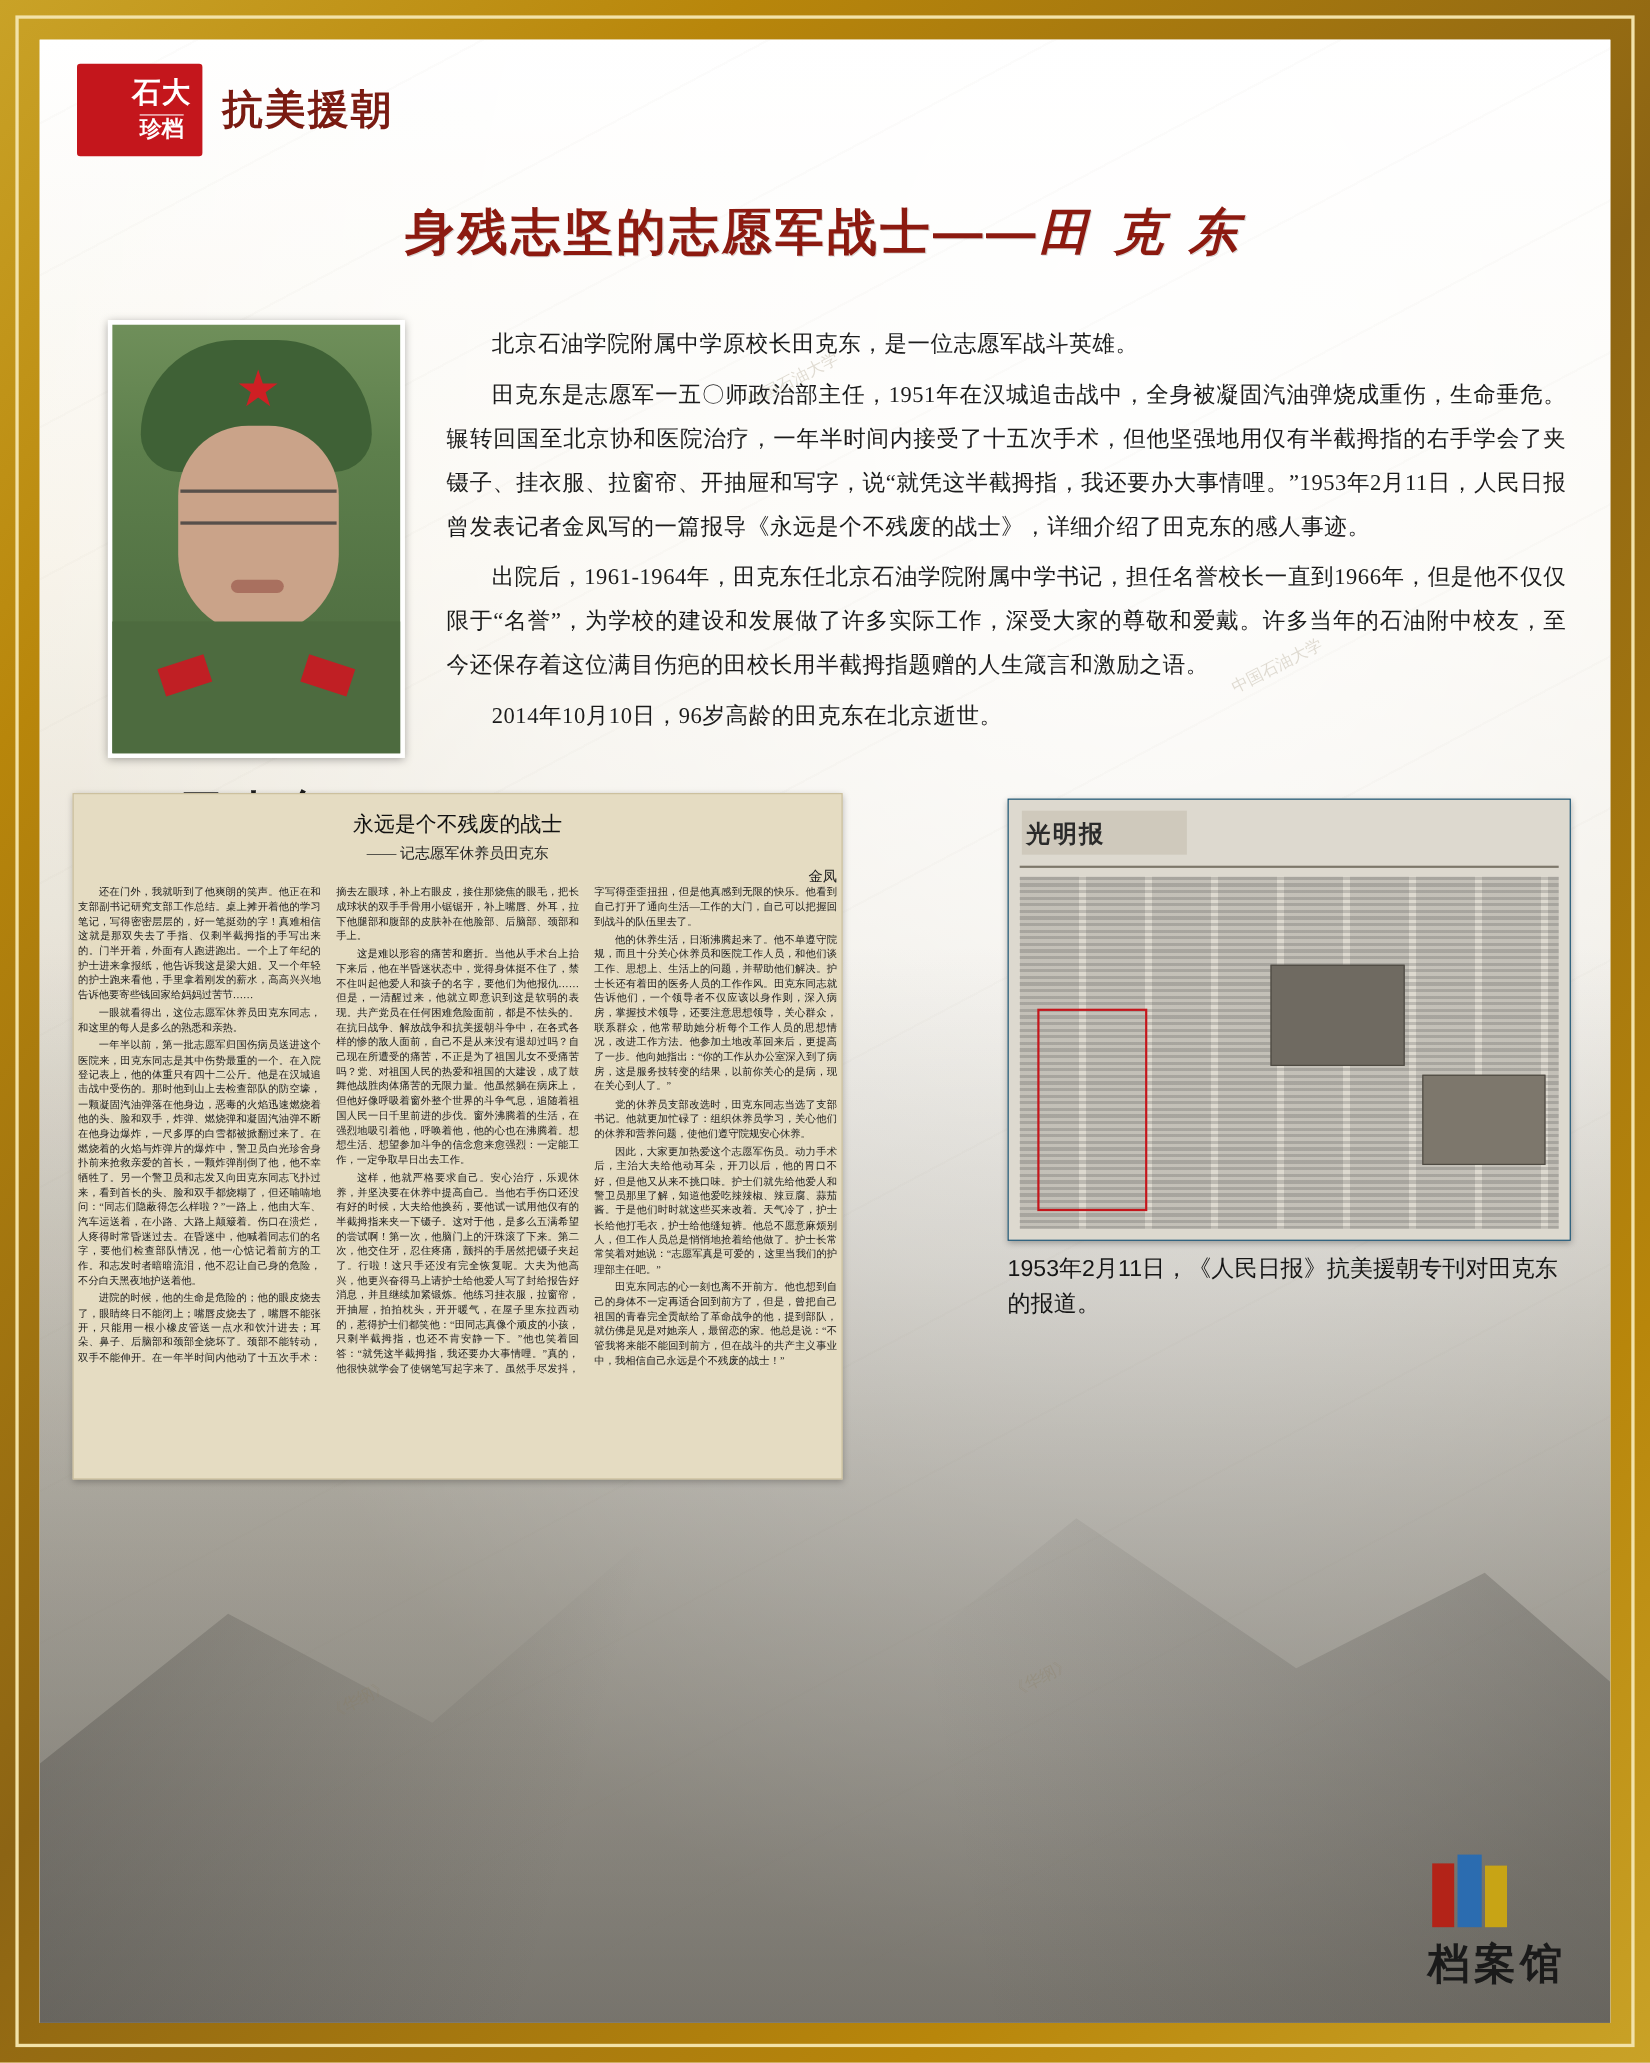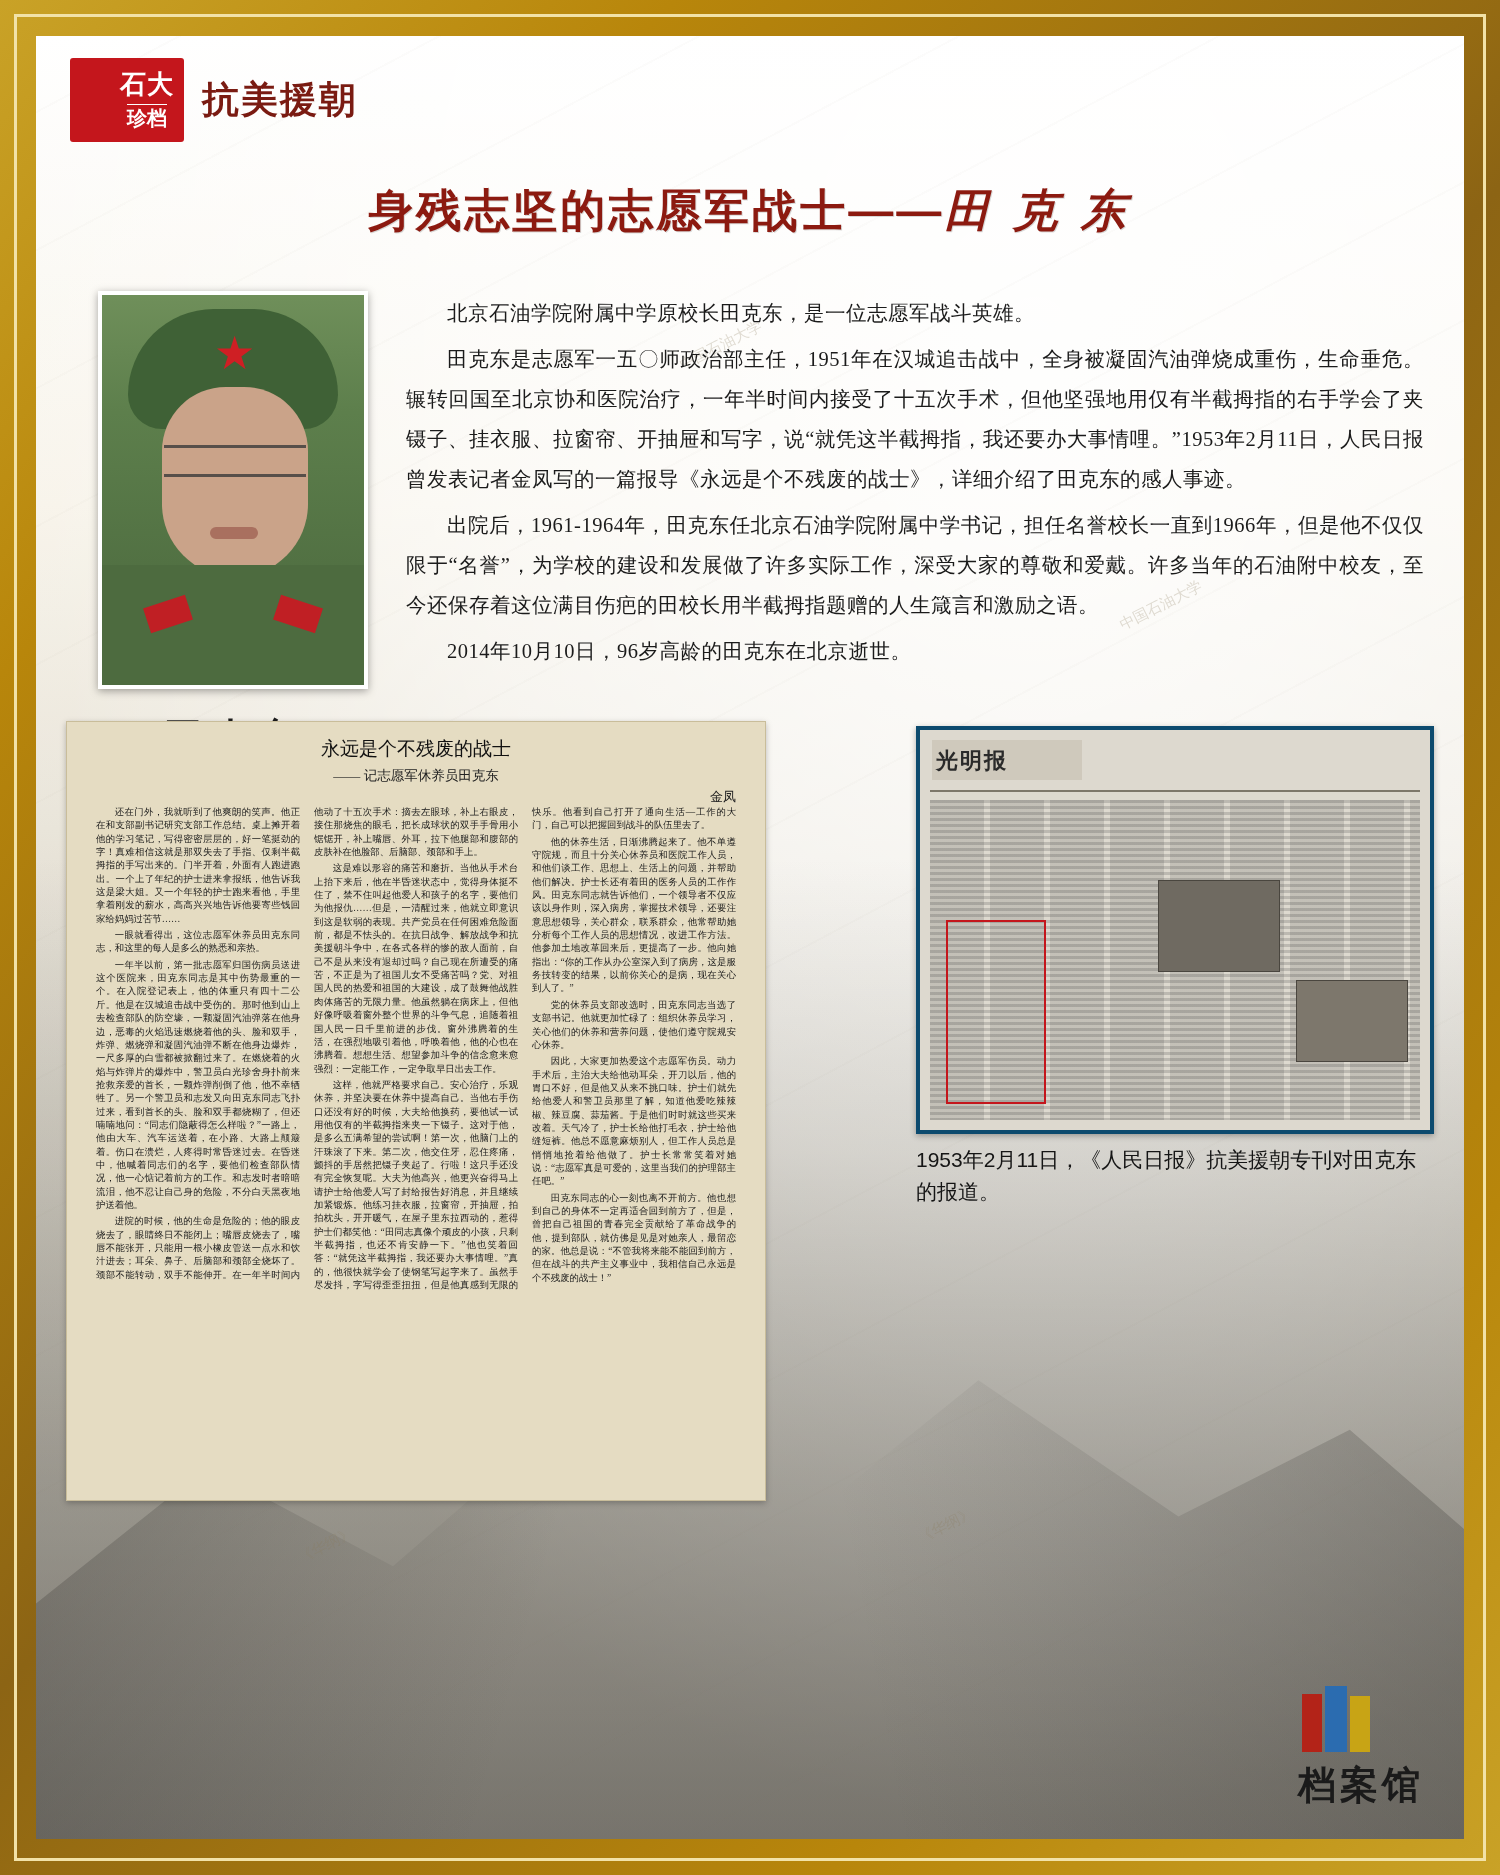--- a/index.html
+++ b/index.html
@@ -101,36 +101,36 @@
   .copy{
     position:absolute;left:370px;top:258px;right:40px;z-index:6;
     font-size:20.5px;line-height:1.95;color:#1b1b1b;text-align:justify;
     font-family:"Liberation Serif", serif;
     letter-spacing:.5px;
   }
   .copy p{margin:0 0 6px 0;text-indent:2em;}
 
   
   .article{
-    position:absolute;left:30px;top:685px;width:700px;height:780px;z-index:6;
+    position:absolute;left:30px;top:685px;width:700px;height:624px;z-index:6;
     background:#e5dcc2;border:1px solid #c9bd9a;box-shadow:0 2px 6px rgba(0,0,0,.25);
-    padding:10px 29px;box-sizing:border-box;
+    padding:10px 4px;box-sizing:border-box;
   }
   .art-title{text-align:center;font-size:19px;color:#111;font-weight:normal;margin-top:4px;font-family:"Liberation Serif", serif;}
   .art-sub{text-align:center;font-size:13.5px;color:#222;margin-top:5px;}
   .art-author{text-align:right;font-size:13px;color:#222;margin-top:3px;margin-bottom:0;}
   .art-cols{column-count:3;column-gap:14px;column-rule:0;font-size:9.4px;line-height:1.42;color:#1a1a1a;text-align:justify;height:672px;overflow:hidden;}
   .art-cols p{margin:0 0 3px 0;text-indent:2em;}
 
   
   .clip{
     position:absolute;right:38px;top:690px;width:510px;z-index:6;
   }
   .clip-img{
-    width:510px;height:400px;background:#ddd9cf;border:4px solid #0c4a6e;
+    width:510px;height:400px;background:#ddd9cf;border:1px solid #0c4a6e;
     position:relative;overflow:hidden;
     box-shadow:0 2px 6px rgba(0,0,0,.3);
   }
   .np-masthead{position:absolute;left:12px;top:10px;width:150px;height:40px;background:#cfc9bc;}
   .np-head-txt{position:absolute;left:16px;top:16px;font-size:22px;color:#2a2a2a;font-family:"Liberation Serif",serif;font-weight:bold;letter-spacing:2px;}
   .np-rule{position:absolute;left:10px;right:10px;top:60px;height:2px;background:#7d776a;}
   .np-cols{position:absolute;left:10px;right:10px;top:70px;bottom:10px;
     background:repeating-linear-gradient(to right, rgba(60,60,60,.16) 0 54px, rgba(0,0,0,0) 54px 60px),
                repeating-linear-gradient(to bottom, rgba(70,70,70,.22) 0 3px, rgba(255,255,255,0) 3px 6px);
   }

